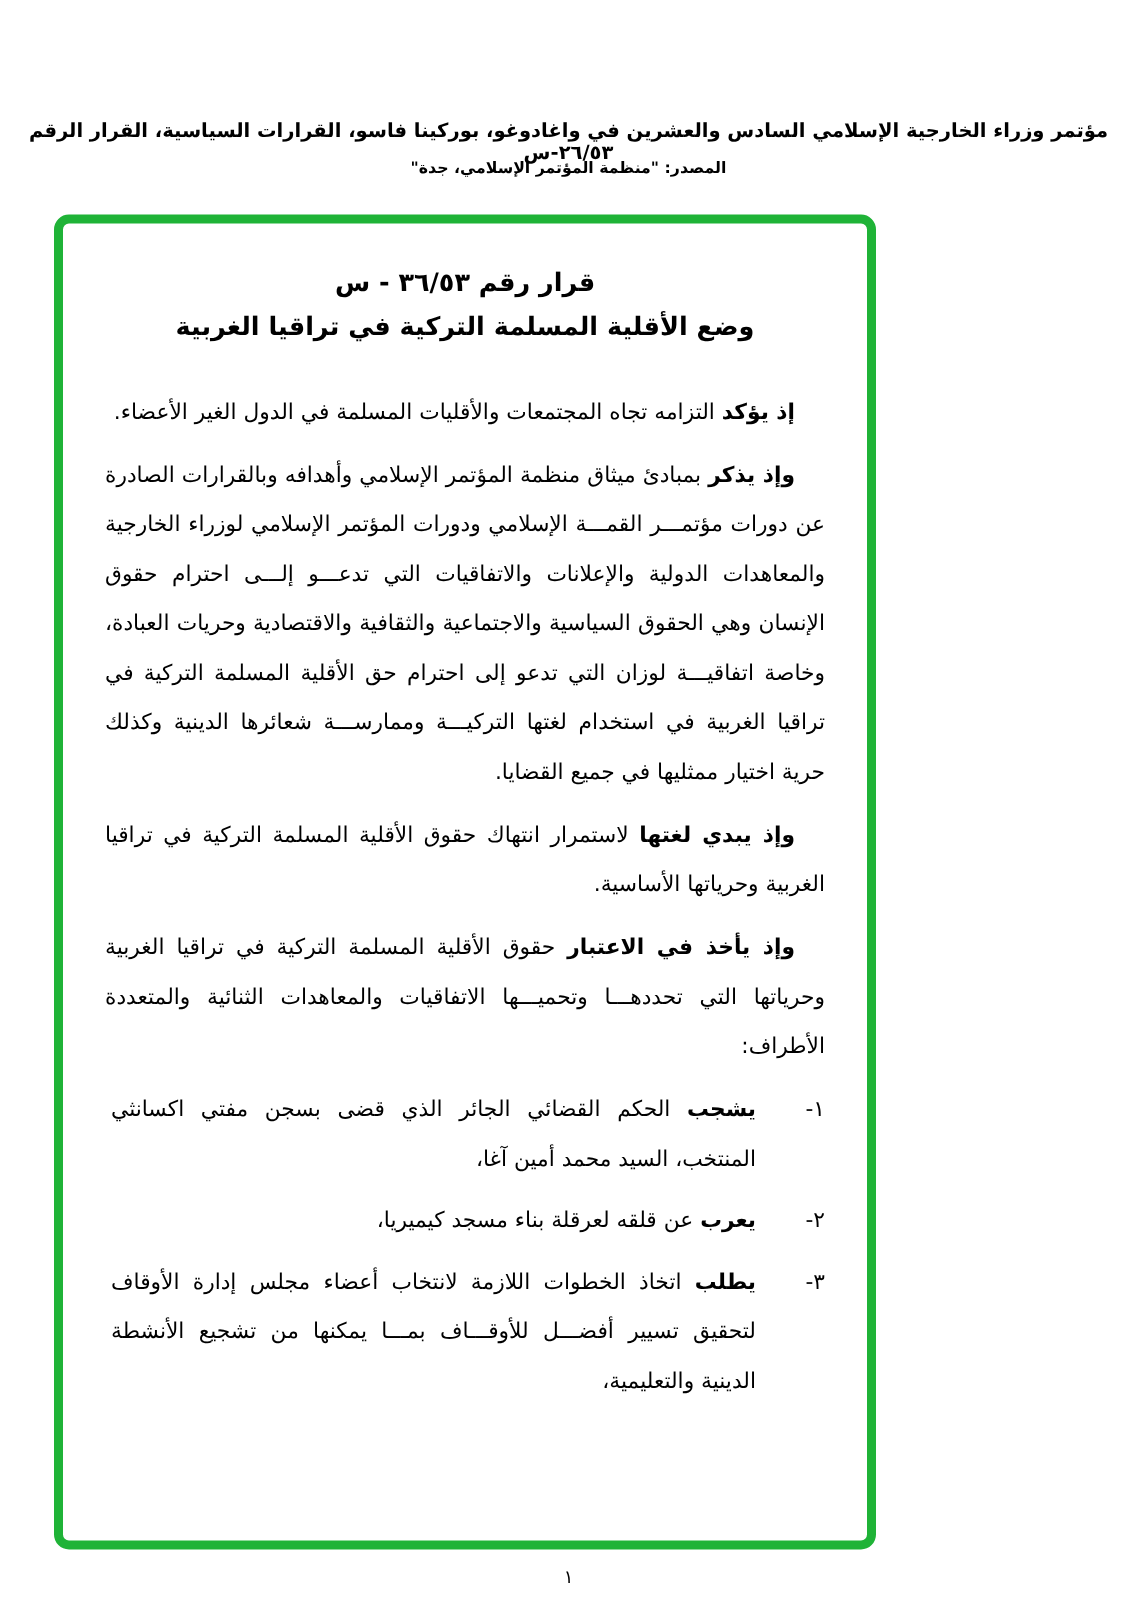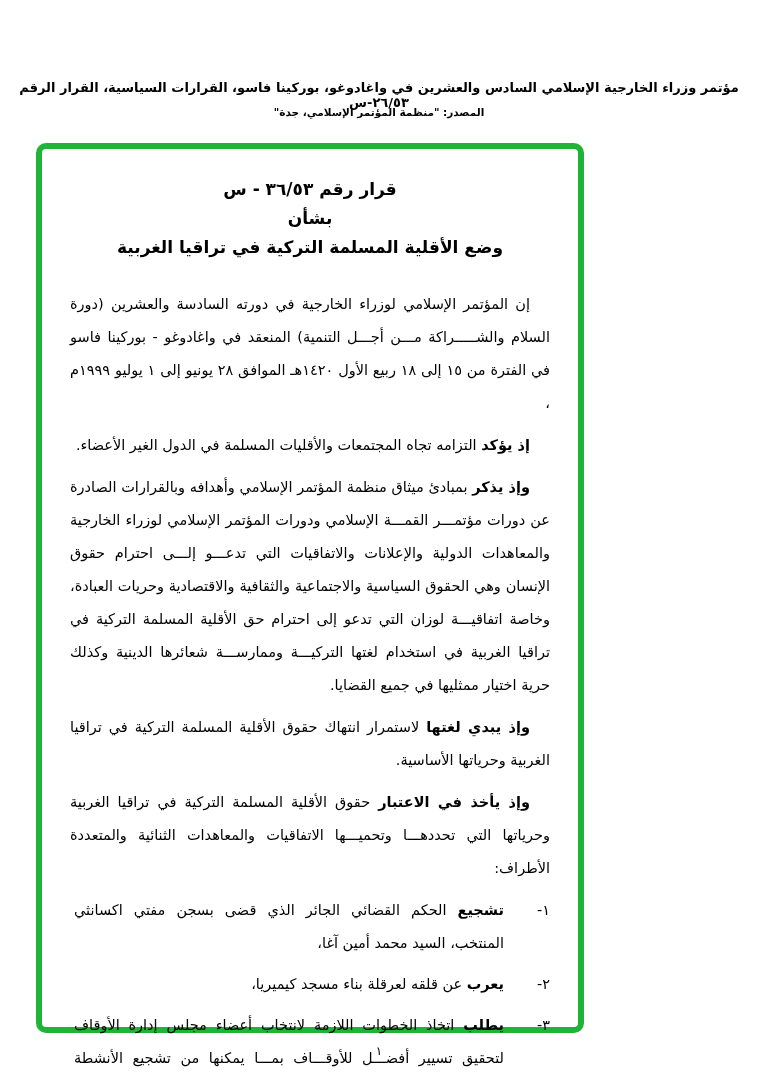--- a/index.html
+++ b/index.html
@@ -85,41 +85,39 @@
 </style>
 </head>
 <body>
 
 <div class="citation-line">مؤتمر وزراء الخارجية الإسلامي السادس والعشرين في واغادوغو، بوركينا فاسو، القرارات السياسية، القرار الرقم ٢٦/٥٣-س</div>
 <div class="source-line">المصدر:  "منظمة المؤتمر الإسلامي، جدة"</div>
 
 <div class="res-box" style="border-color: rgb(31, 179, 55);">
   <div class="res-title">
     <div>قرار رقم  ٣٦/٥٣ - س</div>
-    <div>بشأن</div>
     <div>وضع الأقلية المسلمة التركية في تراقيا الغربية</div>
   </div>
 
   <div class="body-text">
-    <p class="para"><span class="lead"></span><span>إن المؤتمر الإسلامي لوزراء الخارجية في دورته السادسة والعشرين (دورة السلام والشـــــراكة مـــن أجـــل التنمية) المنعقد في واغادوغو - بوركينا فاسو في الفترة من ١٥ إلى ١٨ ربيع الأول ١٤٢٠هـ الموافق ٢٨ يونيو إلى ١ يوليو ١٩٩٩م ،</span></p>
 
     <p class="para"><span class="lead">إذ يؤكد</span><span> التزامه تجاه المجتمعات والأقليات المسلمة في الدول الغير الأعضاء.</span></p>
 
 
     <p class="para"><span class="lead">وإذ يذكر</span><span> بمبادئ ميثاق منظمة المؤتمر الإسلامي وأهدافه وبالقرارات الصادرة عن دورات مؤتمـــر القمـــة الإسلامي ودورات المؤتمر الإسلامي لوزراء الخارجية والمعاهدات الدولية والإعلانات والاتفاقيات التي تدعـــو إلـــى احترام حقوق الإنسان وهي الحقوق السياسية والاجتماعية والثقافية والاقتصادية وحريات العبادة، وخاصة اتفاقيـــة لوزان التي تدعو إلى احترام حق الأقلية المسلمة التركية في تراقيا الغربية في استخدام لغتها التركيـــة وممارســـة شعائرها الدينية وكذلك حرية اختيار ممثليها في جميع القضايا.</span></p>
 
 
     <p class="para"><span class="lead">وإذ يبدي لغتها</span><span> لاستمرار انتهاك حقوق الأقلية المسلمة التركية في تراقيا الغربية وحرياتها الأساسية.</span></p>
 
     <p class="para"><span class="lead">وإذ يأخذ في الاعتبار</span><span> حقوق الأقلية المسلمة التركية في تراقيا الغربية وحرياتها التي تحددهـــا وتحميـــها الاتفاقيات والمعاهدات الثنائية والمتعددة الأطراف:</span></p>
 
     <div class="items">
       <div class="item">
         <span class="num">١-</span>
-        <span class="itext"><span class="lead">تشجيع</span><span> الحكم القضائي الجائر الذي قضى بسجن مفتي اكسانثي المنتخب، السيد محمد أمين آغا،</span></span>
+        <span class="itext"><span class="lead">يشجب</span><span> الحكم القضائي الجائر الذي قضى بسجن مفتي اكسانثي المنتخب، السيد محمد أمين آغا،</span></span>
       </div>
       <div class="item">
         <span class="num">٢-</span>
         <span class="itext"><span class="lead">يعرب</span><span> عن قلقه لعرقلة بناء مسجد كيميريا،</span></span>
       </div>
       <div class="item">
         <span class="num">٣-</span>
         <span class="itext"><span class="lead">يطلب</span><span> اتخاذ الخطوات اللازمة لانتخاب أعضاء مجلس إدارة الأوقاف لتحقيق تسيير أفضـــل للأوقـــاف بمـــا يمكنها من تشجيع الأنشطة الدينية والتعليمية،</span></span>
       </div>
     </div>

